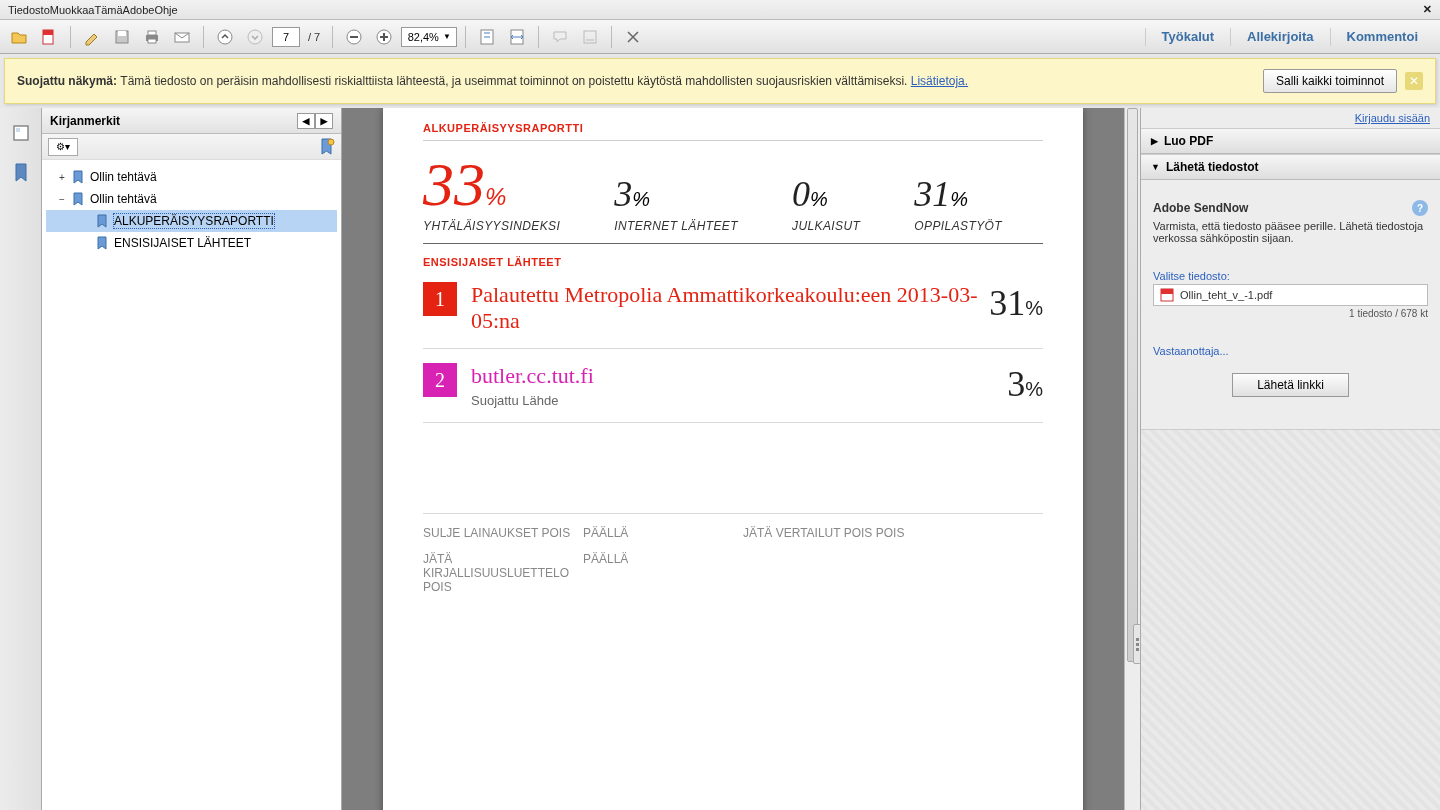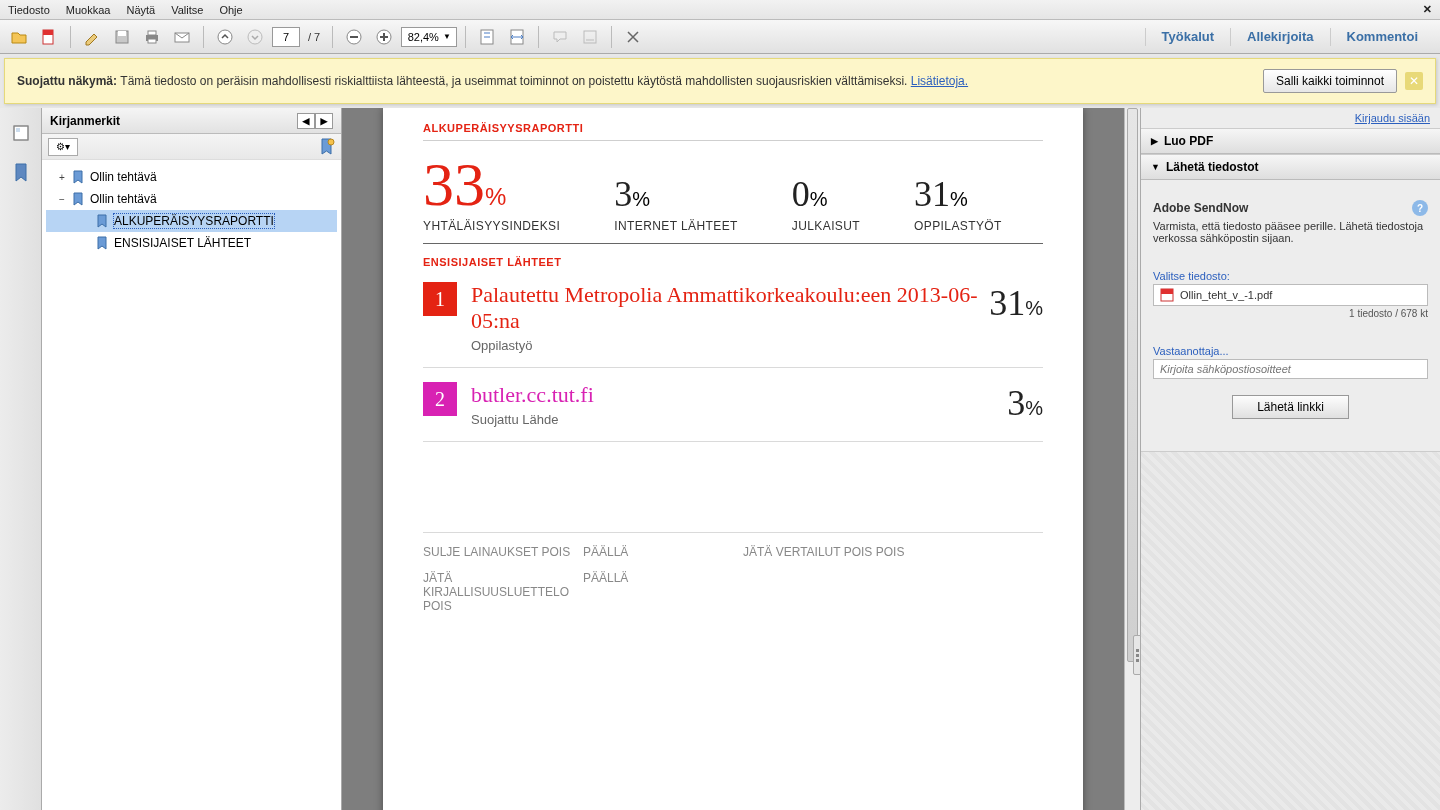--- a/index.html
+++ b/index.html
@@ -1,19 +1,19 @@
 <!DOCTYPE html>
 <html><head>
 <meta charset="utf-8">
 <style>
 * { margin: 0; padding: 0; box-sizing: border-box; font-family: "Segoe UI", Tahoma, sans-serif; }
 body { width: 1440px; height: 810px; overflow: hidden; background: #E8E8E8; }
 
 .menubar { height: 20px; background: linear-gradient(#F2F2F2,#E5E5E5); display: flex; align-items: center; padding: 0 8px; font-size: 11px; color: #222; border-bottom: 1px solid #BBB; justify-content: space-between; }
-.menubar .menus { display: flex; gap: 16px; }
+.menubar .menus { display: flex; gap: 0; }
 .menubar .menus span { cursor: default; }
 .menubar .close { cursor: pointer; font-weight: bold; }
 
 .toolbar { height: 34px; background: linear-gradient(#F7F7F7,#E1E1E1); border-bottom: 1px solid #AAA; display: flex; align-items: center; padding: 0 6px; justify-content: space-between; }
 .toolbar-left { display: flex; align-items: center; gap: 4px; }
 .toolbar-right { display: flex; align-items: center; gap: 0px; }
 .tbtn { width: 26px; height: 26px; display: flex; align-items: center; justify-content: center; border-radius: 3px; cursor: pointer; }
 .sep { width: 1px; height: 22px; background: #BBB; margin: 0 4px; }
 .page-input { width: 28px; height: 20px; text-align: center; border: 1px solid #999; font-size: 11px; }
 .page-total { font-size: 11px; color: #333; margin: 0 4px; }
@@ -48,21 +48,21 @@
 
 .docarea { flex: 1; background: #7E7E7E; position: relative; overflow: hidden; display:flex; }
 .docscroll { position:absolute; right:0; top:0; bottom:0; width:16px; background:#EDEDED; border-left:1px solid #BBB; }
 .docscroll .thumb { position:absolute; left:2px; right:2px; top:0; height:78%; background:linear-gradient(#E6E6E6,#CFCFCF); border:1px solid #AAA; border-radius:2px; }
 .docpage { background:#FFF; margin: 0 auto; margin-top:0; width: 700px; min-height: 100%; box-shadow: 0 0 8px rgba(0,0,0,0.4); padding: 14px 40px; position: relative; }
 .doc-wrap { flex:1; overflow:hidden; display:flex; justify-content:center; padding-right:16px; }
 
 .redlabel { color:#E42313; font-weight:bold; font-size:11px; letter-spacing:0.5px; }
 .hr { height:1px; background:#CFCFCF; margin: 6px 0 12px; }
 .hr.dark { background:#666; }
-.stats { display:flex; gap: 54px; align-items:flex-end; margin: 6px 0 10px; }
+.stats { display:flex; gap: 54px; align-items:flex-end; margin: 6px 0 10px; font-style: italic; }
 .stat .num { font-family: Georgia, serif; }
 .stat.big .num { font-size:62px; color:#E42313; font-weight:400; line-height:1; }
 .stat .num { font-size:36px; color:#222; }
 .stat .pct { font-size:20px; }
 .stat.big .pct { font-size:24px; color:#E42313; }
 .stat .lbl { font-size:12px; color:#333; margin-top:4px; letter-spacing:0.4px; }
 
 .src-row { display:flex; align-items:flex-start; padding: 14px 0; border-bottom:1px solid #DADADA; }
 .src-num { width:34px; height:34px; color:#FFF; display:flex; align-items:center; justify-content:center; font-family:Georgia,serif; font-size:20px; margin-right:14px; flex-shrink:0; }
 .src-num.red { background:#E42313; }
@@ -97,22 +97,22 @@
 svg { display:block; }
 .bm-ribbon { fill:#5E88C0; }
 </style>
 </head>
 <body>
 
 <div class="menubar">
   <div class="menus">
     <span>Tiedosto</span>
     <span>Muokkaa</span>
-    <span>Näytä</span>
-    <span>Valitse</span>
+    <span>Tämä</span>
+    <span>Adobe</span>
     <span>Ohje</span>
   </div>
   <span class="close">✕</span>
 </div>
 
 <div class="toolbar">
   <div class="toolbar-left">
     <div class="tbtn">
         <svg width="18" height="18">
           <path d="M2 5h6l2 2h6v8H2z" fill="#F4C557" stroke="#B88915"></path>
@@ -319,22 +319,21 @@
               <div><span class="num">31</span><span class="pct">%</span></div>
               <div class="lbl">OPPILASTYÖT</div>
             </div>
           </div>
       <div class="hr dark"></div>
       <div class="redlabel">ENSISIJAISET LÄHTEET</div>
       <div id="sources">
             <div class="src-row">
               <div class="src-num red">1</div>
               <div class="src-body">
-                <div class="src-title red">Palautettu Metropolia Ammattikorkeakoulu:een 2013-06-05:na</div>
-                <div class="src-sub">Oppilastyö</div>
+                <div class="src-title red">Palautettu Metropolia Ammattikorkeakoulu:een 2013-03-05:na</div>
               </div>
               <div class="src-pct">31<span class="sm">%</span></div>
             </div>
             <div class="src-row">
               <div class="src-num mag">2</div>
               <div class="src-body">
                 <div class="src-title mag">butler.cc.tut.fi</div>
                 <div class="src-sub">Suojattu Lähde</div>
               </div>
               <div class="src-pct">3<span class="sm">%</span></div>
@@ -374,21 +373,20 @@
       <div class="rp-label">Valitse tiedosto:</div>
       <div class="rp-file">
         <svg width="14" height="14">
             <rect x="1" y="1" width="12" height="12" fill="#FFF" stroke="#C33"></rect>
             <rect x="1" y="1" width="12" height="5" fill="#E03030"></rect>
           </svg>
         <span>Ollin_teht_v_-1.pdf</span>
       </div>
       <div class="rp-filemeta">1 tiedosto / 678 kt</div>
       <div class="rp-label">Vastaanottaja...</div>
-      <input class="rp-input" placeholder="Kirjoita sähköpostiosoitteet" style="">
       <button class="rp-btn">Lähetä linkki</button>
     </div>
     <div class="rp-hatch">
       <div class="rp-grip">
           <span></span>
           <span></span>
           <span></span>
         </div>
     </div>
   </div>

